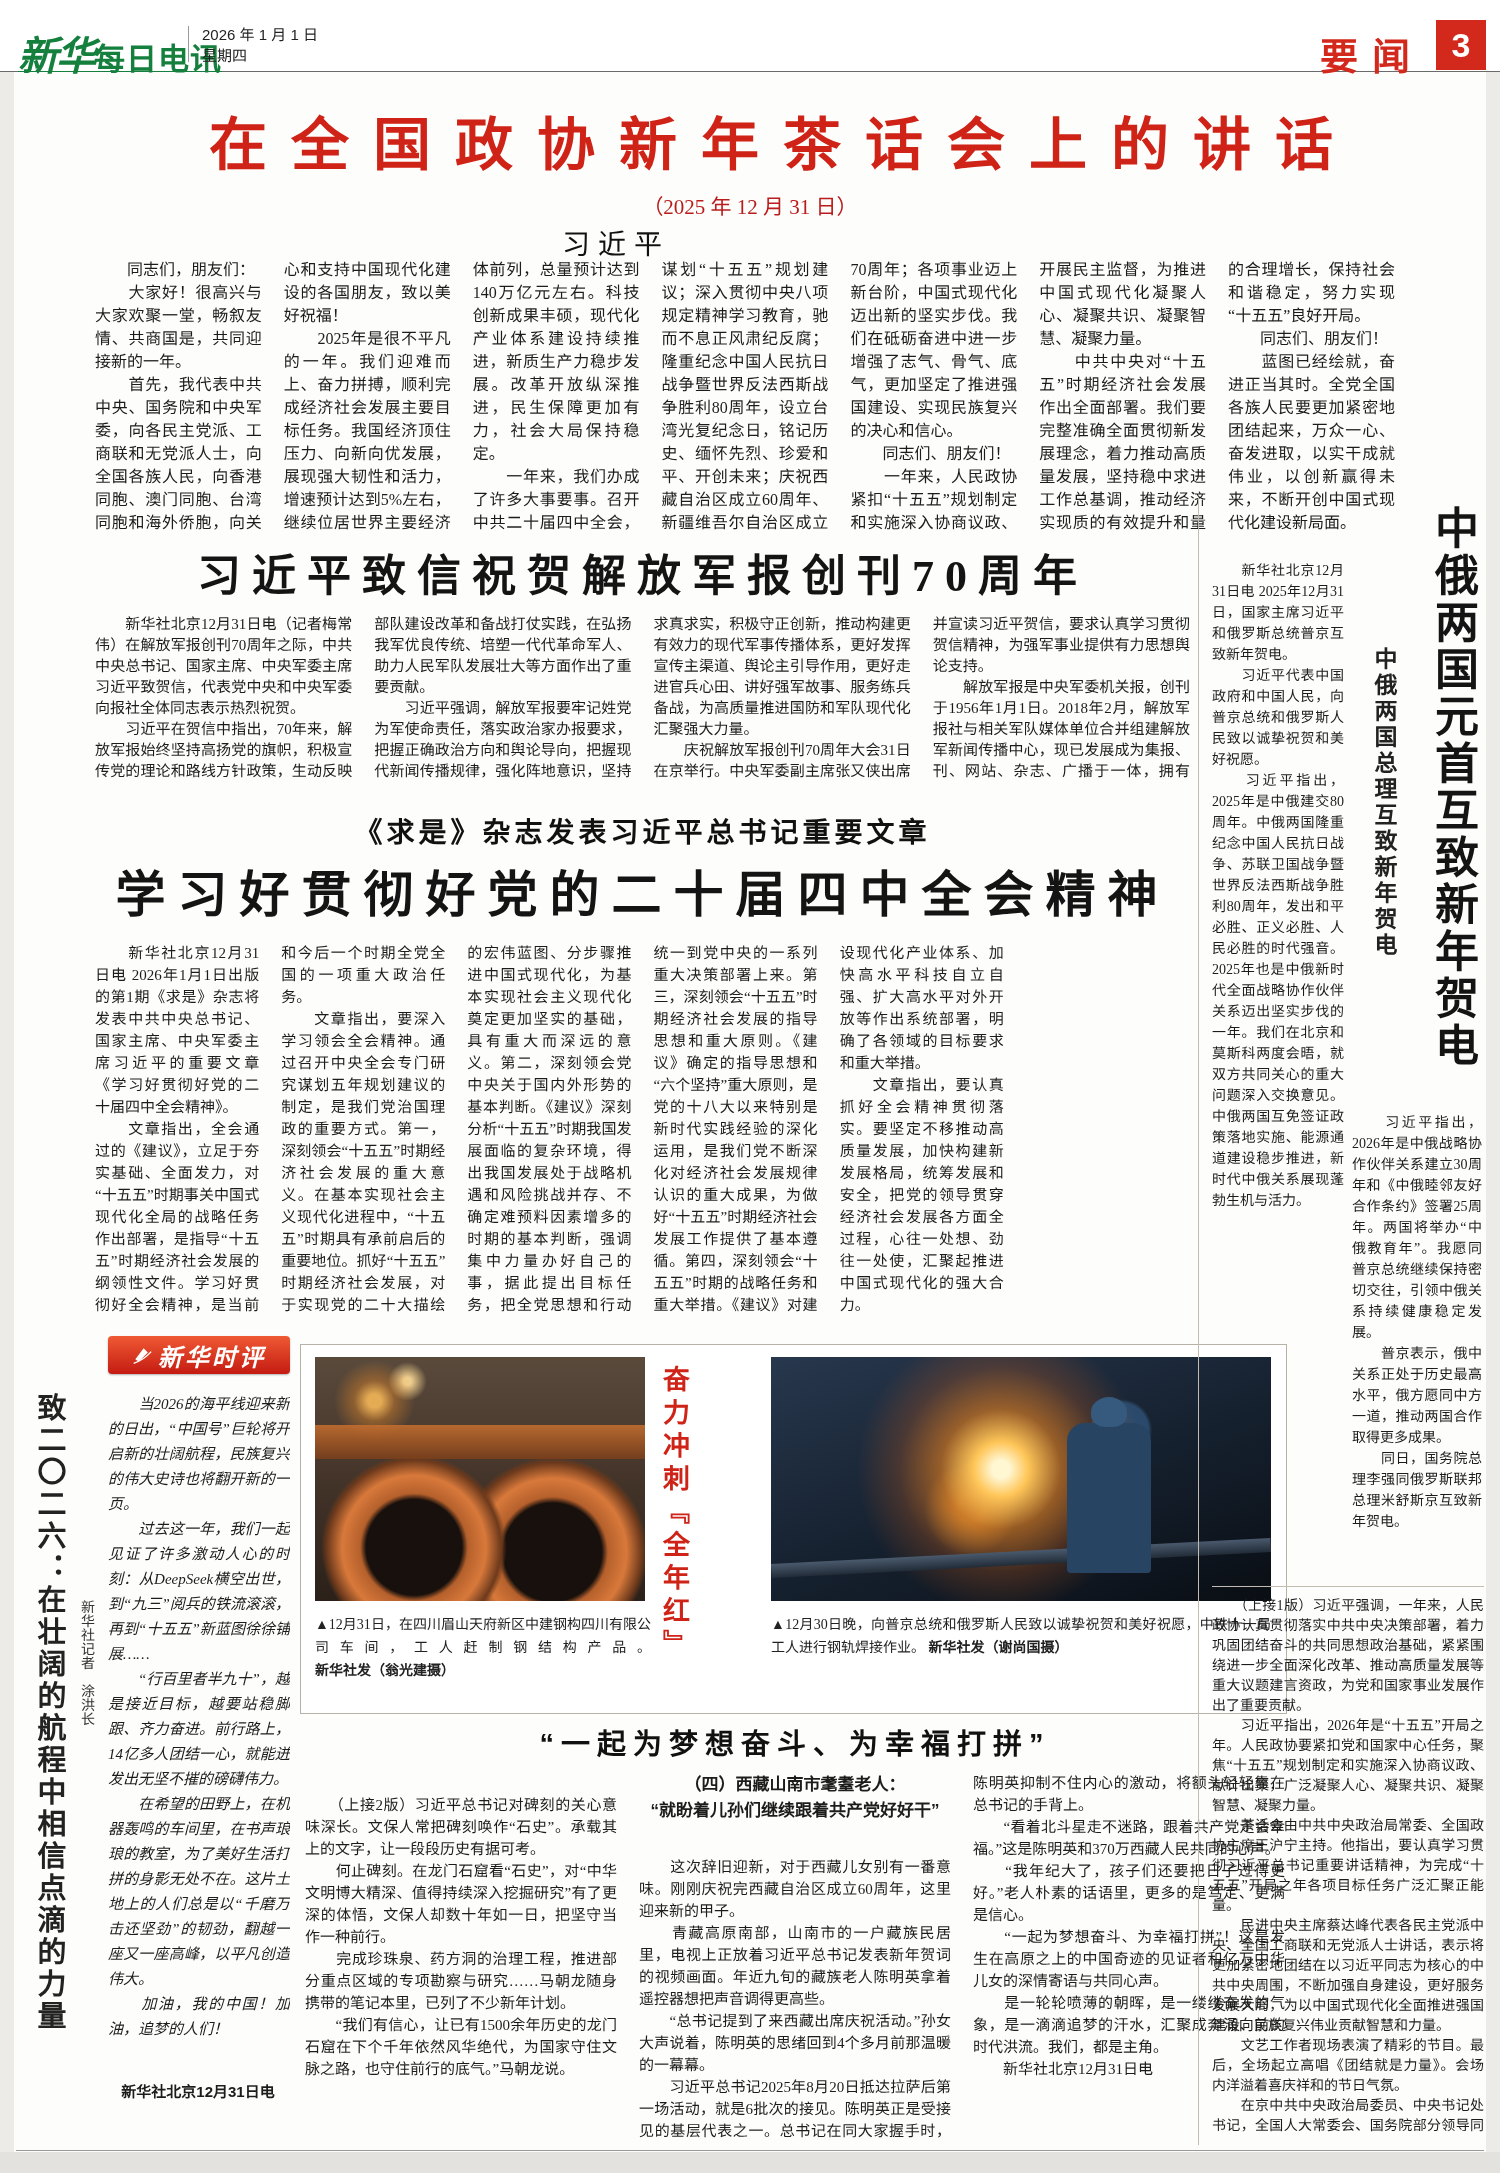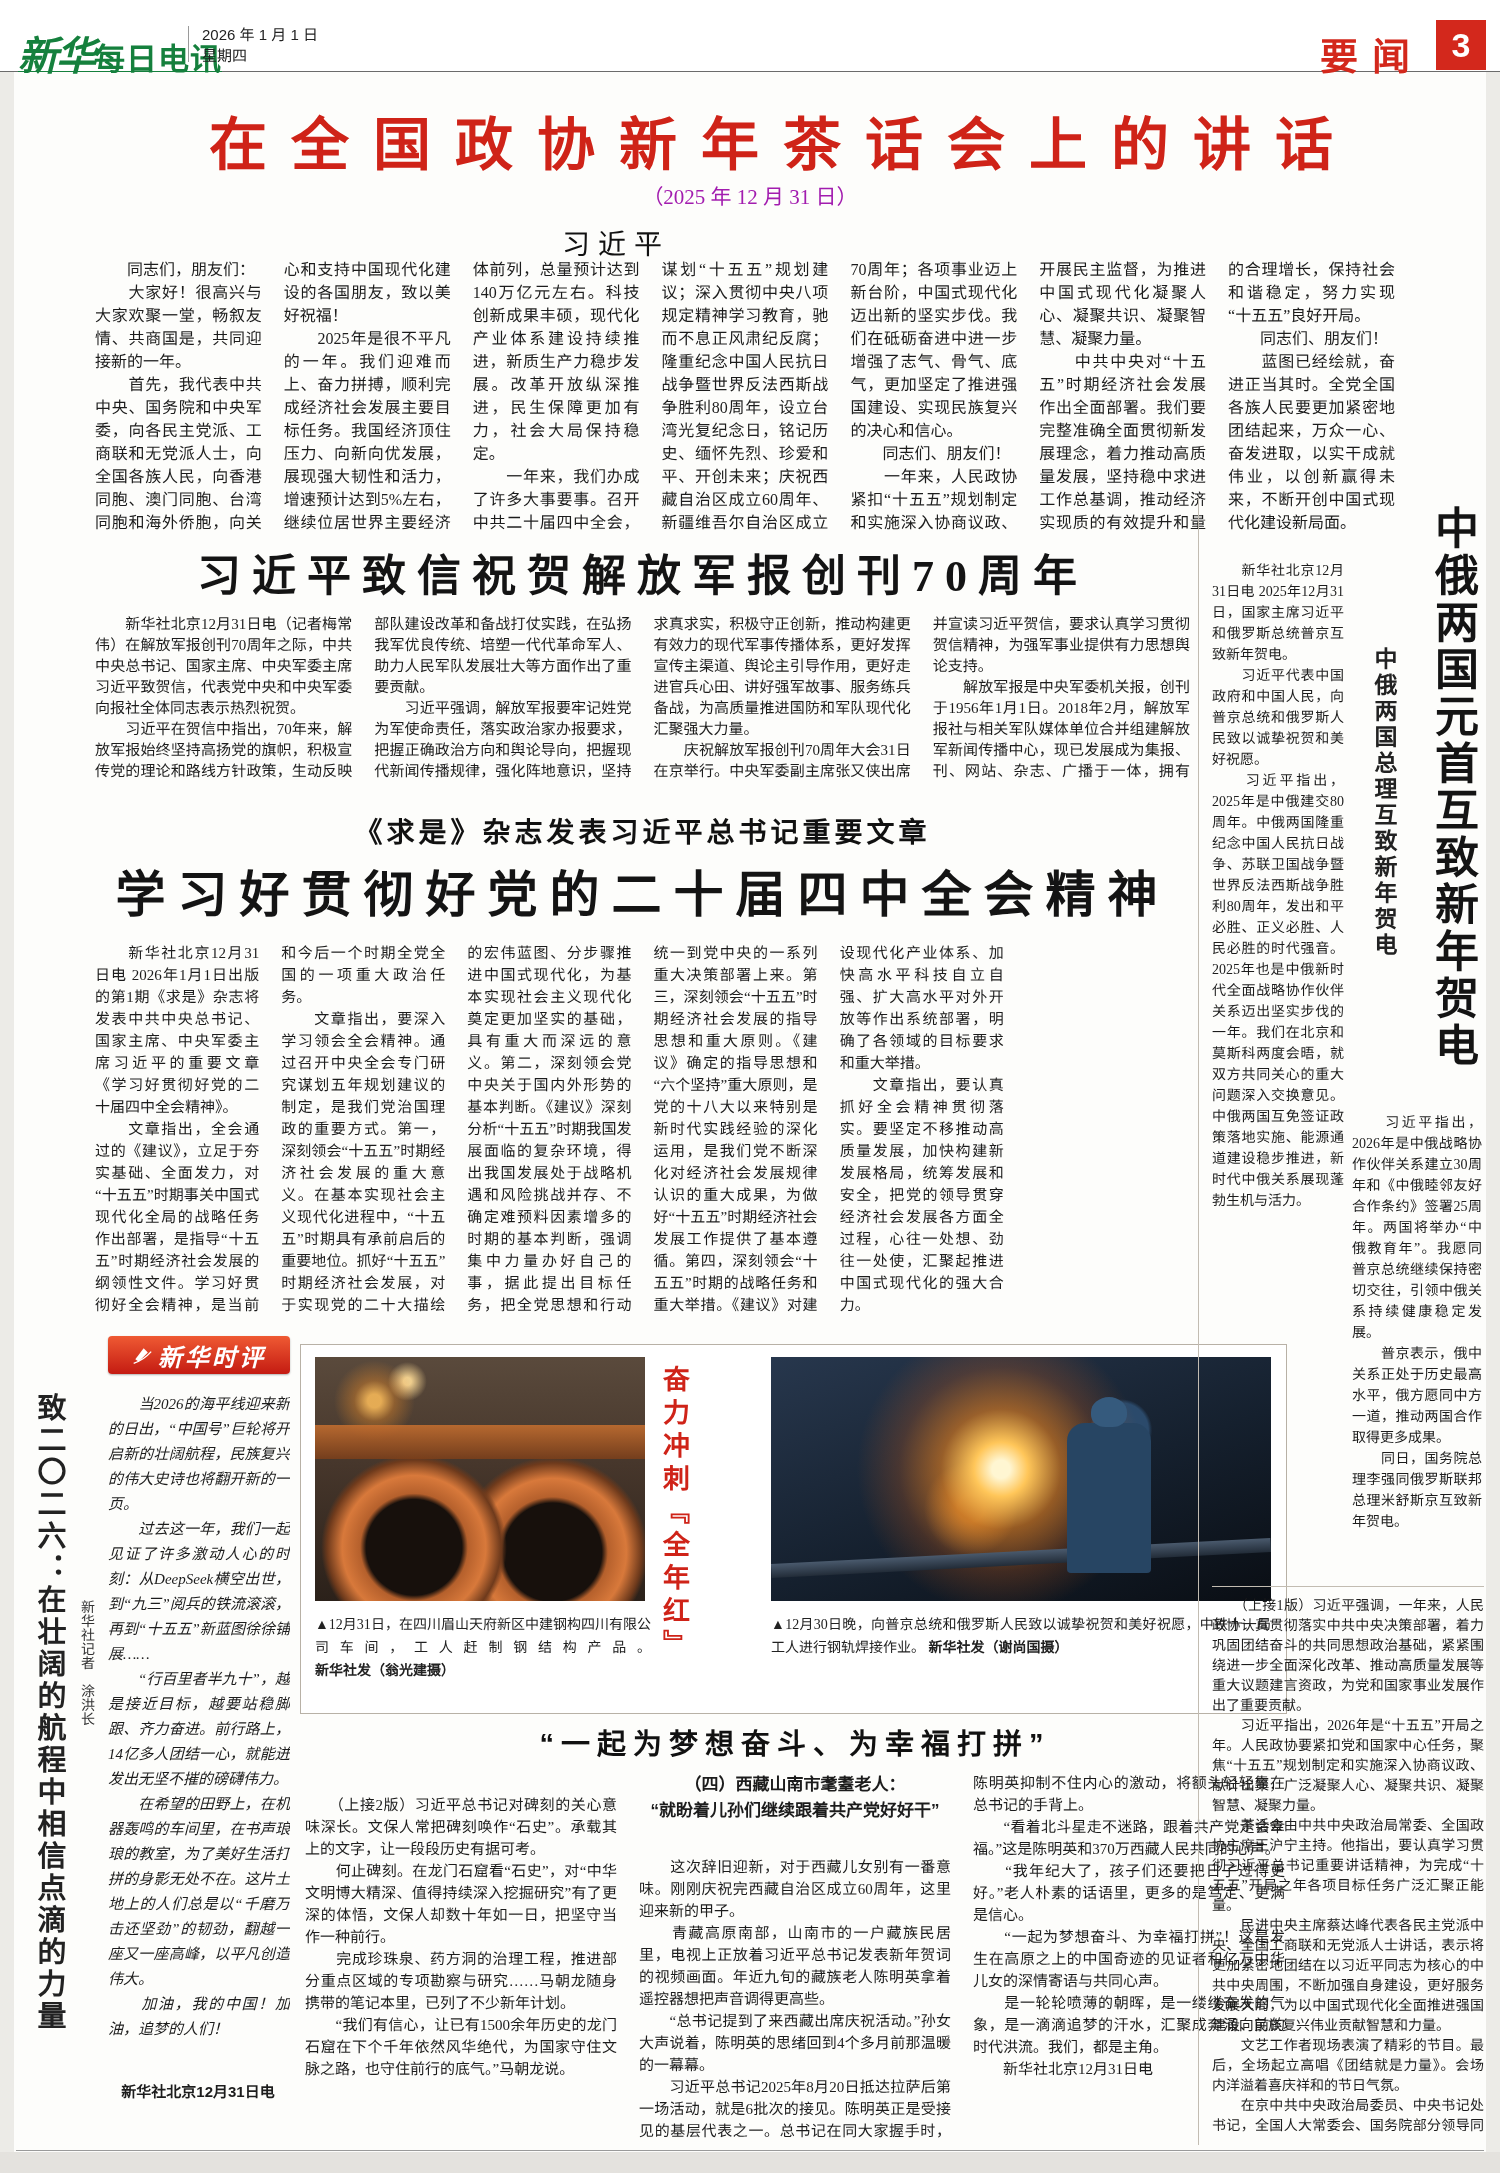--- a/index.html
+++ b/index.html
@@ -16,21 +16,21 @@
               font-family:"Liberation Sans","DejaVu Sans",sans-serif;}
   .section-word{position:absolute;right:76px;top:26px;font-size:38px;font-weight:900;color:#d3281c;letter-spacing:14px;}
   .page-box{position:absolute;right:14px;top:20px;width:50px;height:50px;background:#d3281c;color:#fff;
             display:flex;align-items:center;justify-content:center;font-size:34px;font-weight:900;
             font-family:"Liberation Sans","DejaVu Sans",sans-serif;}
   
   .col-block{position:absolute;column-fill:auto;overflow:hidden;text-align:justify;white-space:pre-line;}
   
   .speech-headline{position:absolute;left:0;top:98px;width:1500px;text-align:center;color:#cf2318;
                    font-size:58px;font-weight:900;letter-spacing:24px;padding-left:33px;}
-  .speech-date{position:absolute;left:0;top:180px;width:1500px;text-align:center;font-size:21px;color:#a21caf;}
+  .speech-date{position:absolute;left:0;top:190px;width:1500px;text-align:center;font-size:21px;color:#b91c1c;}
   .speech-author{position:absolute;left:0;top:222px;width:1232px;text-align:center;font-size:28px;letter-spacing:8px;color:#111;}
   .speech-body{left:95px;top:258px;width:1300px;height:278px;column-count:7;column-gap:22px;
                font-size:16px;line-height:23px;}
   
   .junbao-headline{position:absolute;left:95px;top:540px;width:1095px;text-align:center;color:#141414;
                    font-size:44px;font-weight:900;letter-spacing:11px;}
   .junbao-body{left:95px;top:614px;width:1095px;height:184px;column-count:4;column-gap:22px;
                font-size:15px;line-height:21px;}
   
   .qiushi-kicker{position:absolute;left:95px;top:810px;width:1095px;text-align:center;font-size:28px;font-weight:700;

